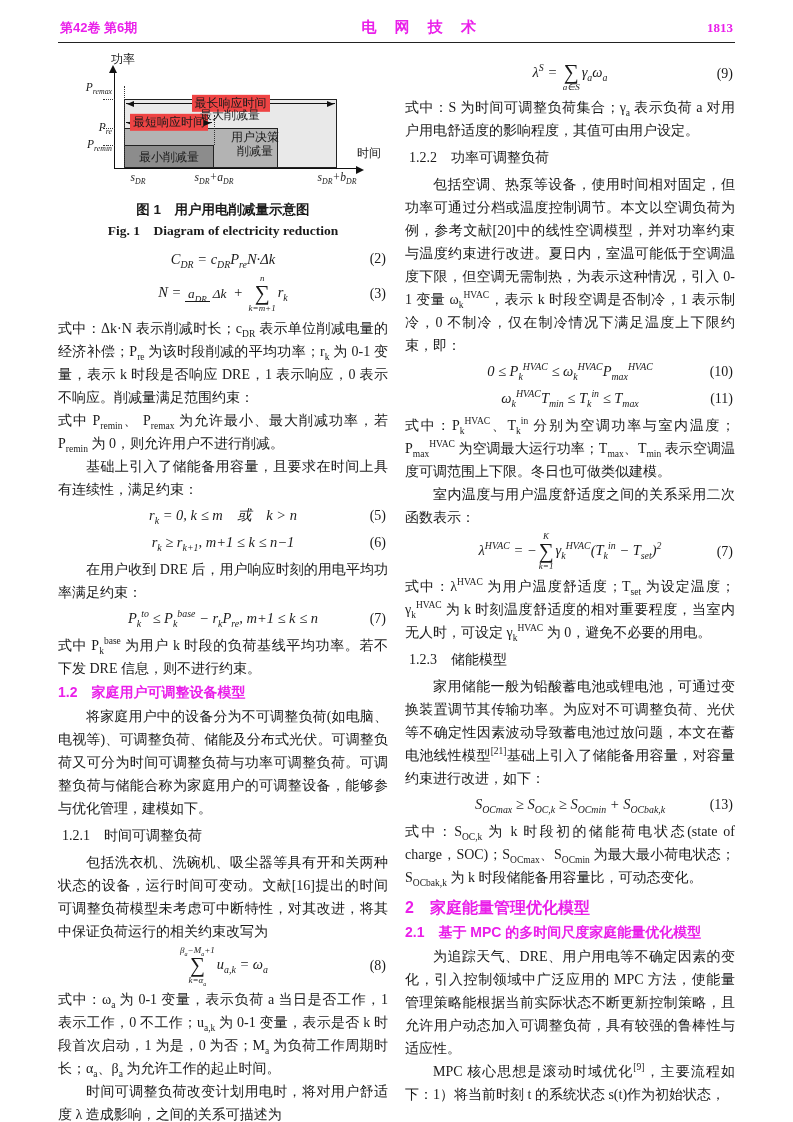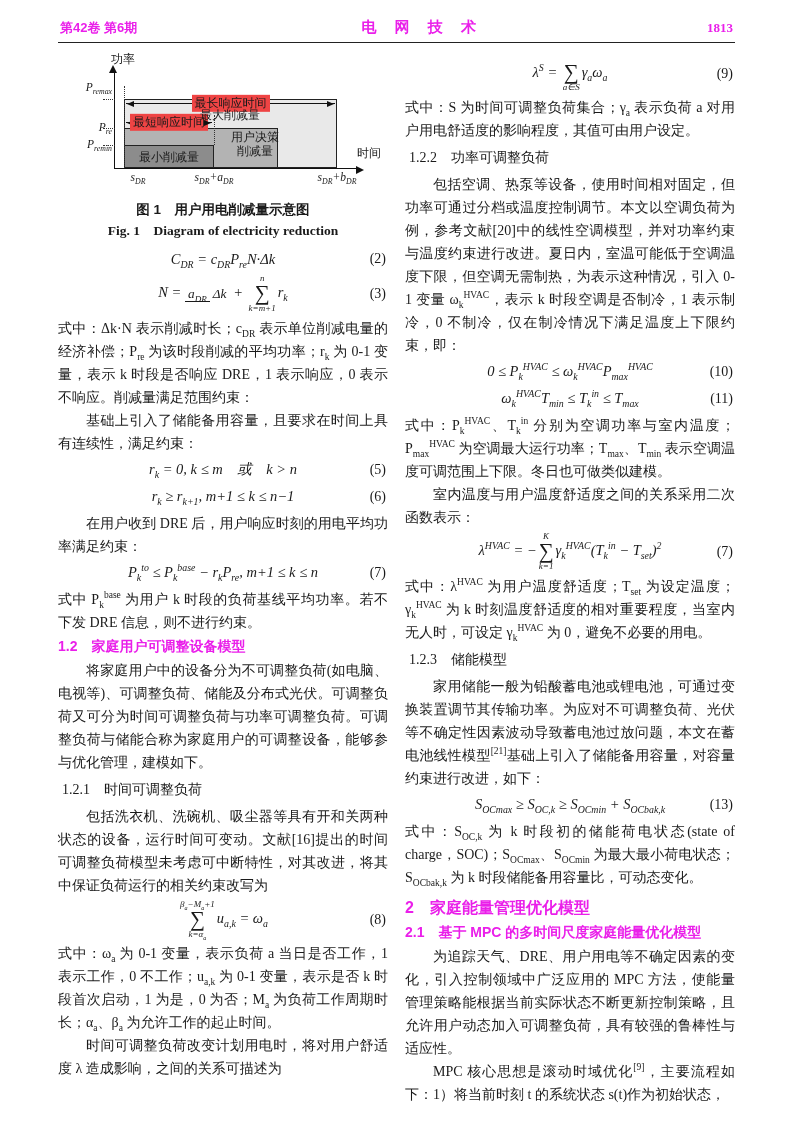--- a/index.html
+++ b/index.html
@@ -145,20 +145,21 @@
                 <span class="fn">a<sub>DR</sub></span>
                 <span class="fd">Δk</span>
               </span> + <span class="sum">
                 <span class="sl">n</span>
                 <span class="ss">∑</span>
                 <span class="sl">k=m+1</span>
               </span>r<sub>k</sub></span>
             <span class="eqn">(3)</span>
           </div>
           <p class="para noind">式中：Δk·N 表示削减时长；c<sub>DR</sub> 表示单位削减电量的经济补偿；P<sub>re</sub> 为该时段削减的平均功率；r<sub>k</sub> 为 0-1 变量，表示 k 时段是否响应 DRE，1 表示响应，0 表示不响应。削减量满足范围约束：</p>
+          <p class="para noind">式中 P<sub>remin</sub>、 P<sub>remax</sub> 为允许最小、最大削减功率，若 P<sub>remin</sub> 为 0，则允许用户不进行削减。</p>
           <p class="para">基础上引入了储能备用容量，且要求在时间上具有连续性，满足约束：</p>
           <div class="eq">
             <span class="eqb">r<sub>k</sub> = 0, k ≤ m　或　k &gt; n</span>
             <span class="eqn">(5)</span>
           </div>
           <div class="eq">
             <span class="eqb">r<sub>k</sub> ≥ r<sub>k+1</sub>, m+1 ≤ k ≤ n−1</span>
             <span class="eqn">(6)</span>
           </div>
           <p class="para">在用户收到 DRE 后，用户响应时刻的用电平均功率满足约束：</p>

